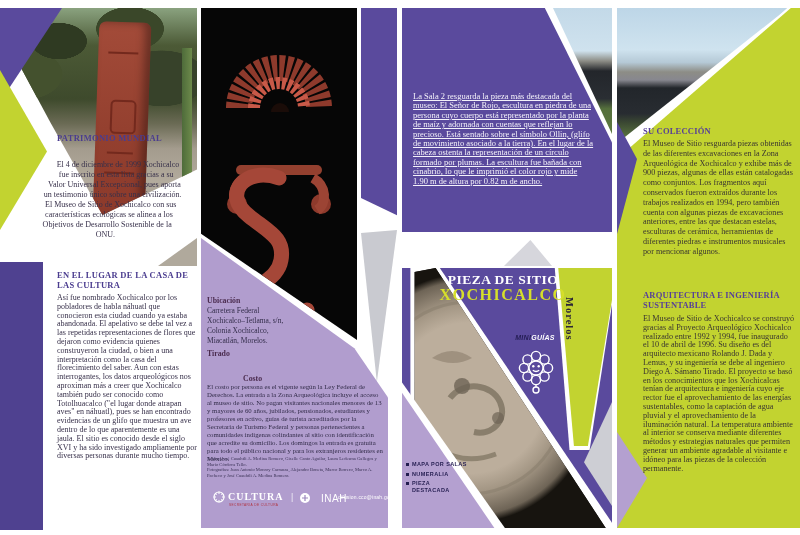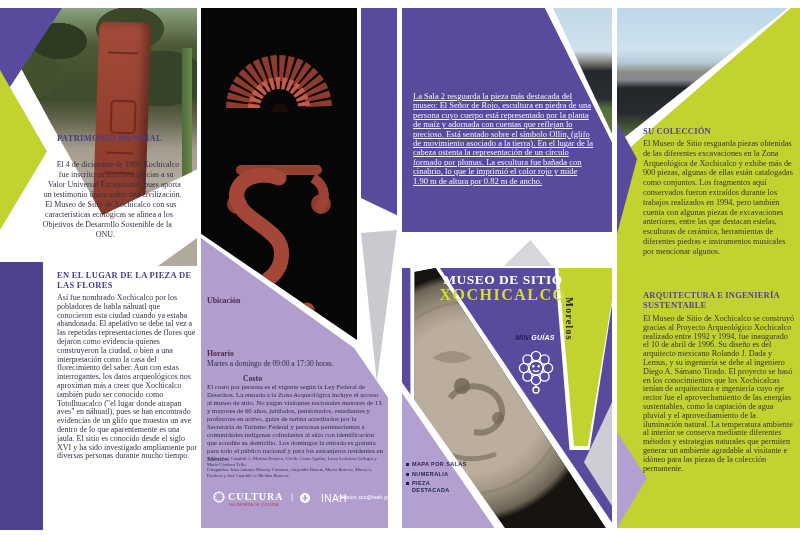--- a/index.html
+++ b/index.html
@@ -145,21 +145,21 @@
   <div class="abs triPurpleA"></div>
   <div class="abs triLimeA"></div>
   <div class="abs stripPurpleA"></div>
 
   <div class="abs wh-head1 h-purple">PATRIMONIO MUNDIAL</div>
   <div class="abs wh-body body-dark">
     <div class="spacer-wedge"></div>
     <span>El 4 de diciembre de 1999 Xochicalco fue inscrito en esta lista gracias a su Valor Universal Excepcional, pues aporta un testimonio único sobre una civilización. El Museo de Sitio de Xochicalco con sus características ecológicas se alinea a los Objetivos de Desarrollo Sostenible de la ONU.</span>
   </div>
 
-  <div class="abs hf-head h-purple">EN EL LUGAR DE LA PIEZA DE LAS FLORES</div>
+  <div class="abs hf-head h-purple">EN EL LUGAR DE LA CASA DE LAS CULTURA</div>
   <div class="abs hf-body body-dark2">Así fue nombrado Xochicalco por los pobladores de habla náhuatl que conocieron esta ciudad cuando ya estaba abandonada. El apelativo se debe tal vez a las repetidas representaciones de flores que dejaron como evidencia quienes construyeron la ciudad, o bien a una interpretación como la casa del florecimiento del saber. Aun con estas interrogantes, los datos arqueológicos nos aproximan más a creer que Xochicalco también pudo ser conocido como Totolhuacalco ("el lugar donde atrapan aves" en náhuatl), pues se han encontrado evidencias de un glifo que muestra un ave dentro de lo que aparentemente es una jaula. El sitio es conocido desde el siglo XVI y ha sido investigado ampliamente por diversas personas durante mucho tiempo.</div>
 
   <div class="abs photoB">
     <svg width="156" height="332" viewBox="0 0 156 332">
       <path d="M38 100 A40 40 0 0 1 118 100" fill="none" stroke="#8e3a2c" stroke-width="26" stroke-dasharray="5 2"></path>
       <path d="M53 100 A25 25 0 0 1 103 100" fill="none" stroke="#c85948" stroke-width="12" stroke-dasharray="4 2"></path>
       <path d="M70 104 a9 9 0 0 1 18 0" fill="#1a0c08"></path>
       <path d="M40 162 h76" stroke="#93402f" stroke-width="10" stroke-linecap="round"></path>
       <circle cx="36" cy="196" r="10" fill="#8e3a2c"></circle>
       <circle cx="120" cy="196" r="10" fill="#8e3a2c"></circle>
@@ -167,22 +167,27 @@
       <path d="M112 170 c14 8 14 26 4 32" fill="none" stroke="#9c4434" stroke-width="10"></path>
       <path d="M78 170 c-34 -12 -58 16 -30 38 c20 16 36 22 32 44 c-4 24 -36 24 -32 50 c6 30 48 26 58 0" fill="none" stroke="#a54738" stroke-width="15" stroke-linecap="round"></path>
       <path d="M78 322 c-22 6 -40 2 -48 -8" fill="none" stroke="#8e3a2c" stroke-width="12"></path>
     </svg>
   </div>
   <div class="abs stripPurpleB"></div>
   <div class="abs wedgeSilverB"></div>
   <div class="abs lavB"></div>
 
   <div class="abs ub-h h-lav">Ubicación</div>
-  <div class="abs ho-h h-lav">Horario</div>
-  <div class="abs ho-t body-lav">Martes a domingo de 09:00 a 17:30 horas.</div>
+  <div class="abs ub-lines body-lav">
+    <div>Carretera Federal</div>
+    <div>Xochicalco–Tetlama, s/n,</div>
+    <div>Colonia Xochicalco,</div>
+    <div>Miacatlán, Morelos.</div>
+  </div>
+  <div class="abs ho-h h-lav">Tirado</div>
   <div class="abs co-h h-lav">Costo</div>
   <div class="abs co-t body-lav-small">El costo por persona es el vigente según la Ley Federal de Derechos. La entrada a la Zona Arqueológica incluye el acceso al museo de sitio. No pagan visitantes nacionales menores de 13 y mayores de 60 años, jubilados, pensionados, estudiantes y profesores en activo, guías de turista acreditados por la Secretaría de Turismo Federal y personas pertenecientes a comunidades indígenas colindantes al sitio con identificación que acredite su domicilio. Los domingos la entrada es gratuita para todo el público nacional y para los extranjeros residentes en México.</div>
 
   <div class="abs cred credits">
     <div>Textos: José Cuauhtli A. Medina Romero, Giselle Canto Aguilar, Laura Ledesma Gallegos y Mario Córdova Tello.</div>
     <div>Fotografías: Juan Antonio Monroy Carranza, Alejandro Boneta, Marco Borrero, Marco A. Pacheco y José Cuauhtli A. Medina Romero.</div>
   </div>
 
   <div class="abs cultura-row">
     <svg class="abs" style="left:0;top:1px;" width="14" height="14" viewBox="0 0 14 14">
@@ -218,21 +223,21 @@
       <circle cx="96" cy="150" r="6" fill="#6e6456" opacity=".7"></circle>
     </svg>
   </div>
   <div class="abs lavCoverWhite"></div>
   <div class="abs lavCover"></div>
   <div class="abs limeCoverWhite"></div>
   <div class="abs limeCover"></div>
   <div class="abs wedgeSilverCover"></div>
 
   <div class="abs cover-title">
-    <div class="cover-t1">MUSEO DE SITIO</div>
+    <div class="cover-t1">PIEZA DE SITIO</div>
     <div class="cover-t2">XOCHICALCO</div>
   </div>
 
   <div class="abs brand">
     <span class="mini">MINI</span><span class="guias">GUÍAS</span>
   </div>
 
   <svg class="abs flower" width="40" height="46" viewBox="0 0 40 46">
     <g fill="none" stroke="#ffffff" stroke-width="1.4">
       <circle cx="32" cy="20" r="4.6"></circle>

